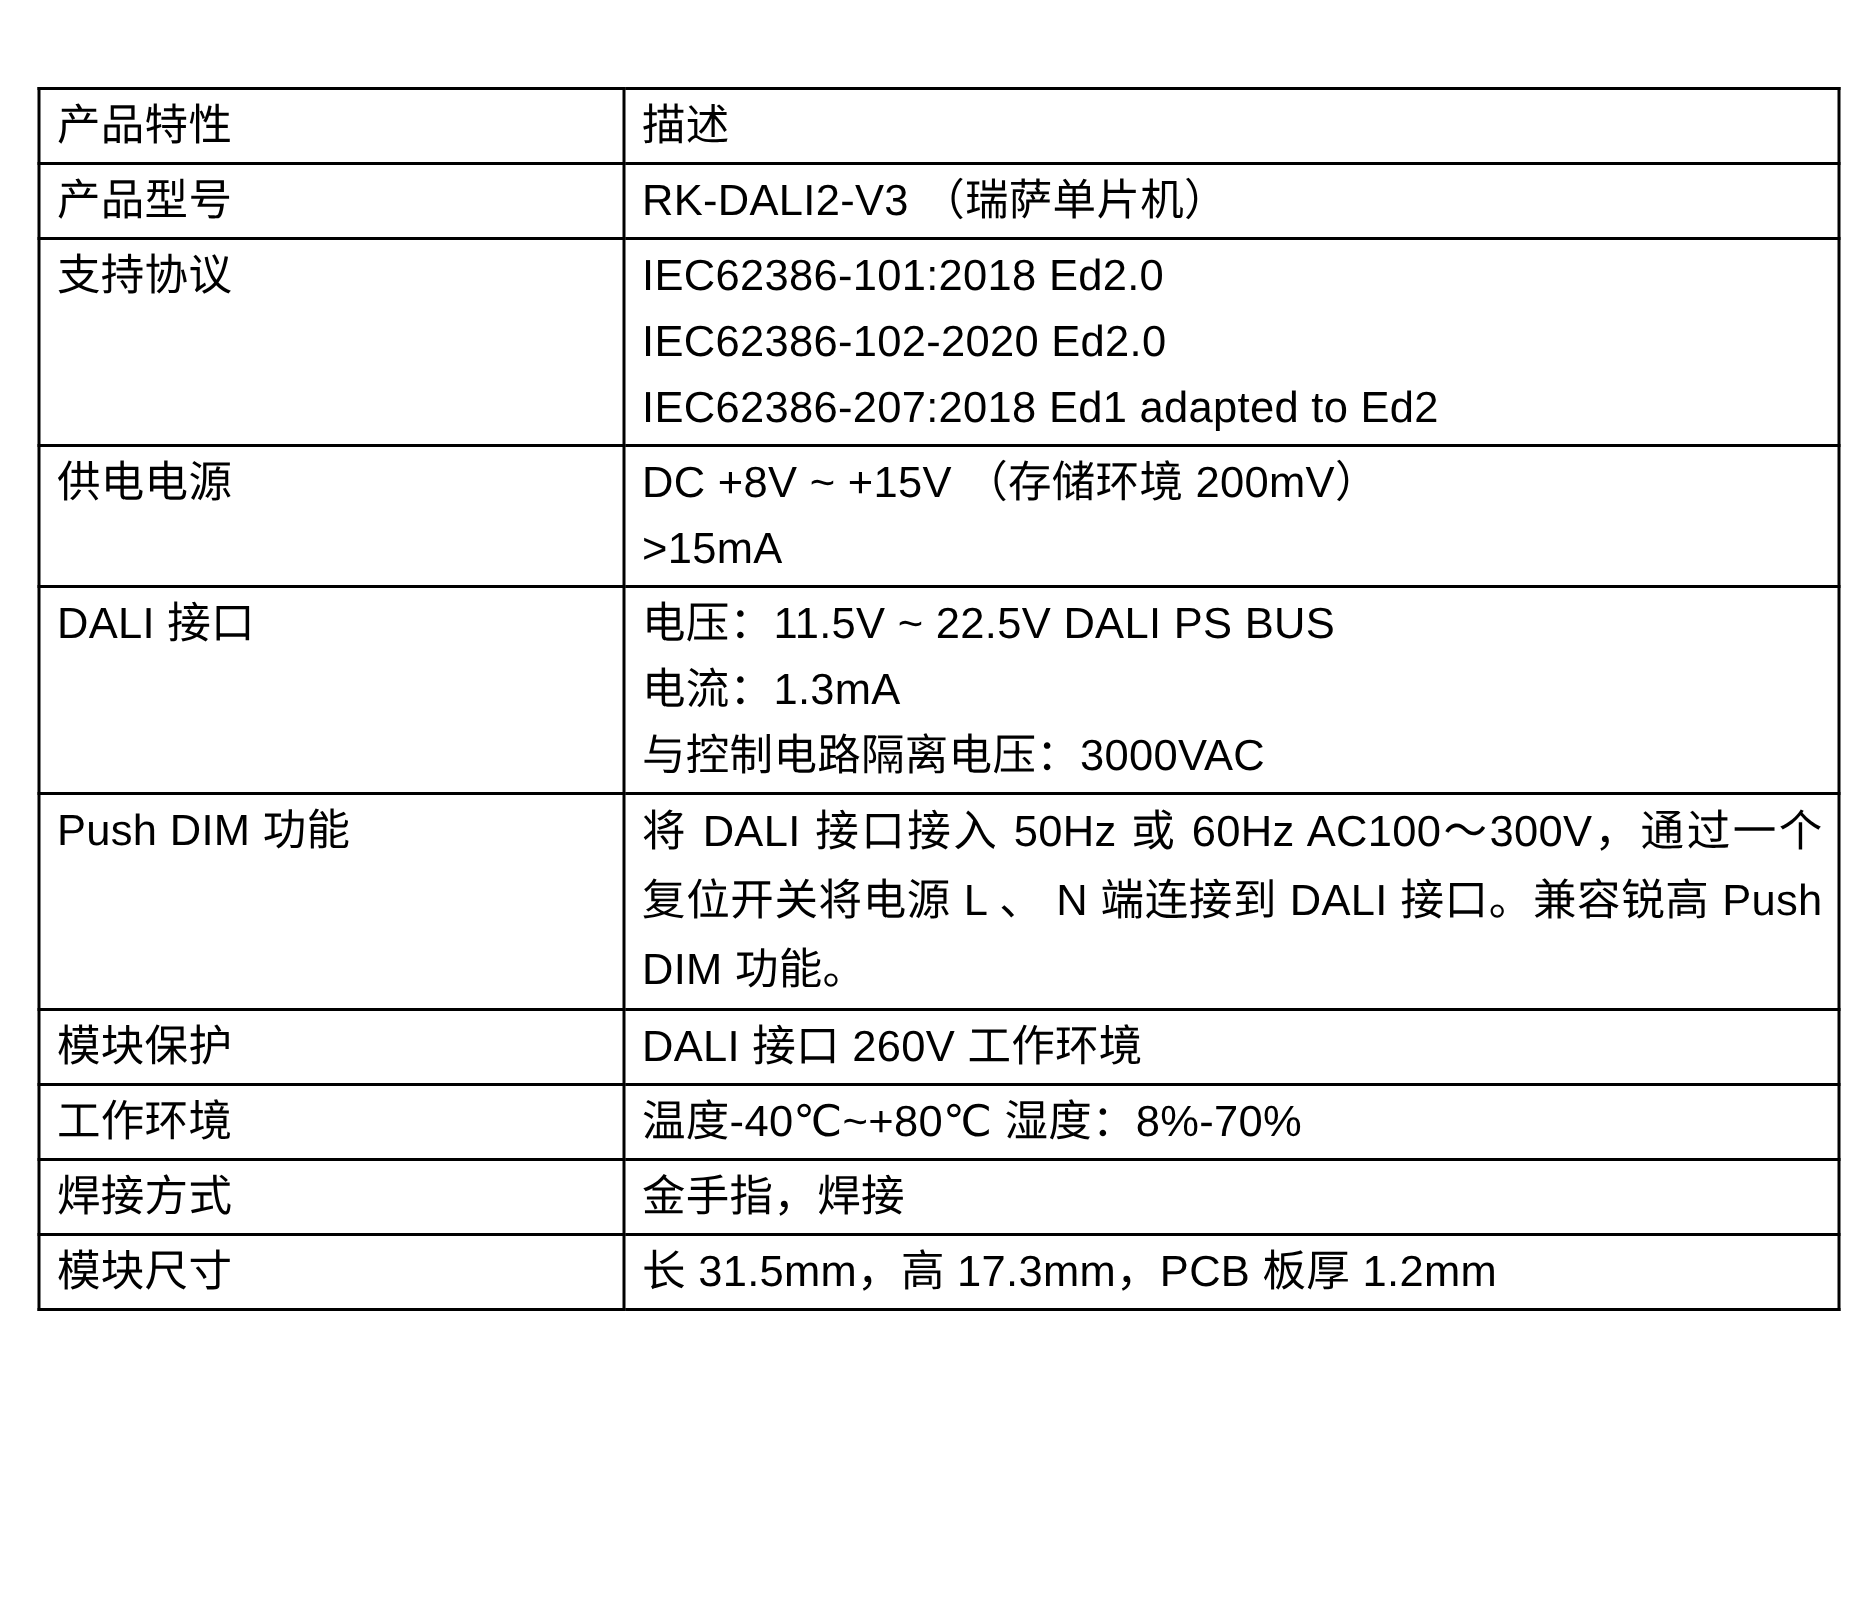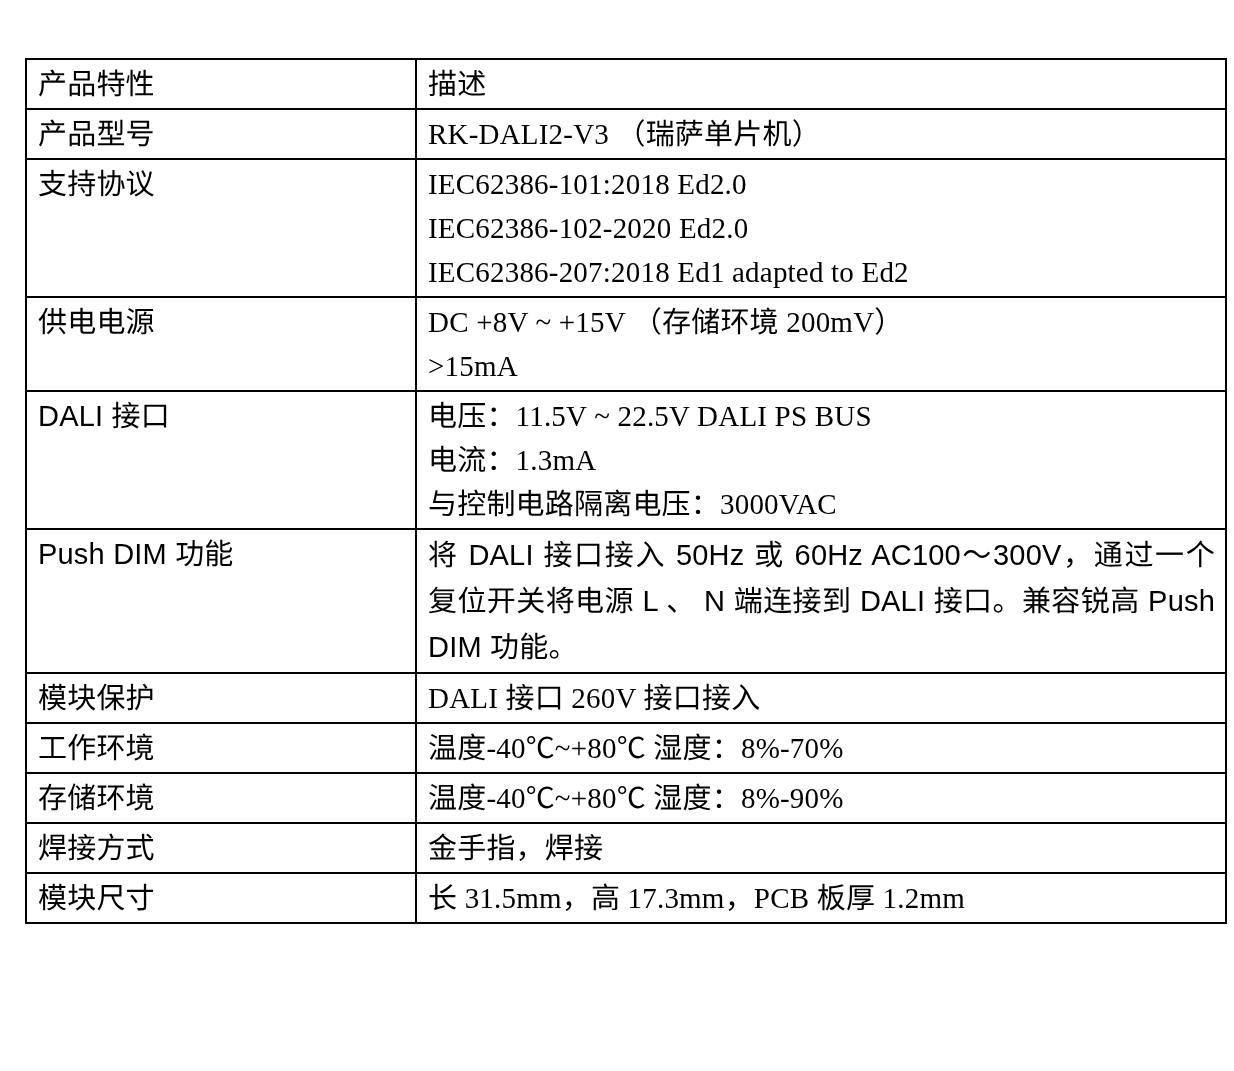--- a/index.html
+++ b/index.html
@@ -29,21 +29,21 @@
   table.spec td {
     border: 2px solid #000000;
     vertical-align: top;
     padding: 2px 10px 2px 11px;
     font-size: 29px;
     line-height: 44px;
     letter-spacing: 0.2px;
     overflow: hidden;
   }
   td.label-cell { white-space: nowrap; }
-  .value-line { white-space: nowrap; font-family: Liberation Serif, serif; }
+  .value-line { white-space: nowrap; }
   .para {
     font-family: Liberation Sans, sans-serif;
     text-align: justify;
     line-height: 46px;
   }
   tr.h1 td { height: 42px; }
   tr.h2 td { height: 88px; }
   tr.h3 td { height: 132px; }
 </style>
 </head>
@@ -99,37 +99,31 @@
         <td>
           <div class="para">将 DALI 接口接入 50Hz 或 60Hz AC100～300V，通过一个复位开关将电源 L 、 N 端连接到 DALI 接口。兼容锐高 Push DIM 功能。</div>
         </td>
       </tr>
 
 
 
       <tr class="h1">
         <td class="label-cell">模块保护</td>
         <td>
-          <div class="value-line">DALI 接口 260V 接口接入</div>
+          <div class="value-line">DALI 接口 260V 工作环境</div>
         </td>
       </tr>
 
       <tr class="h1">
         <td class="label-cell">工作环境</td>
         <td>
           <div class="value-line">温度-40℃~+80℃  湿度：8%-70%</div>
         </td>
       </tr>
 
-      <tr class="h1">
-        <td class="label-cell">存储环境</td>
-        <td>
-          <div class="value-line">温度-40℃~+80℃  湿度：8%-90%</div>
-        </td>
-      </tr>
 
       <tr class="h1">
         <td class="label-cell">焊接方式</td>
         <td>
           <div class="value-line">金手指，焊接</div>
         </td>
       </tr>
 
       <tr class="h1">
         <td class="label-cell">模块尺寸</td>

